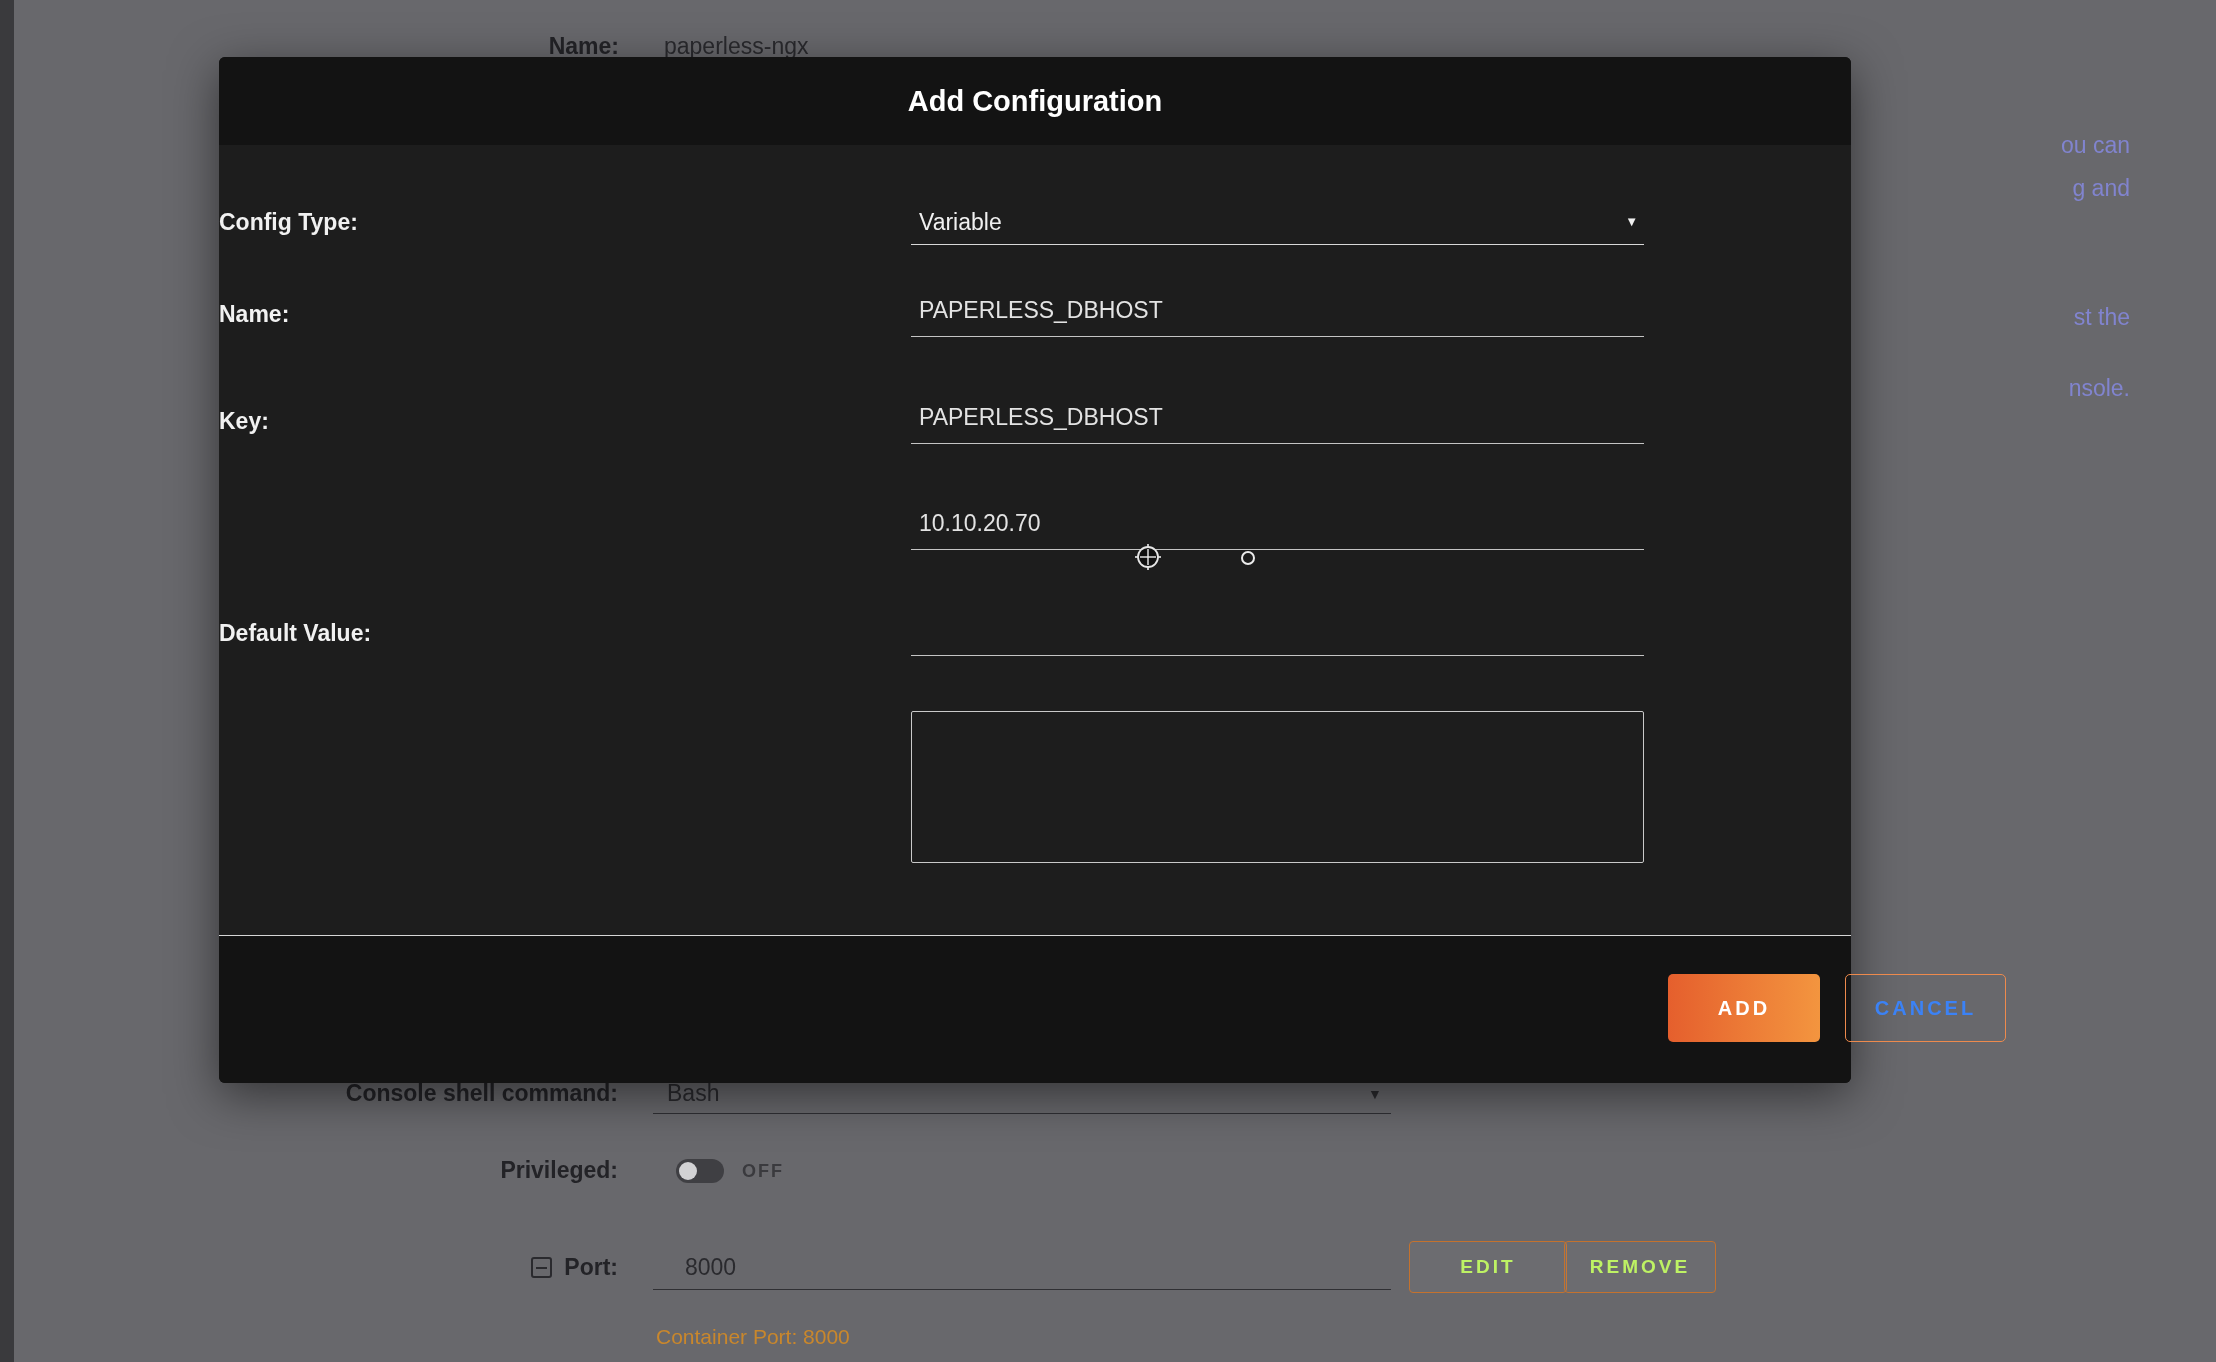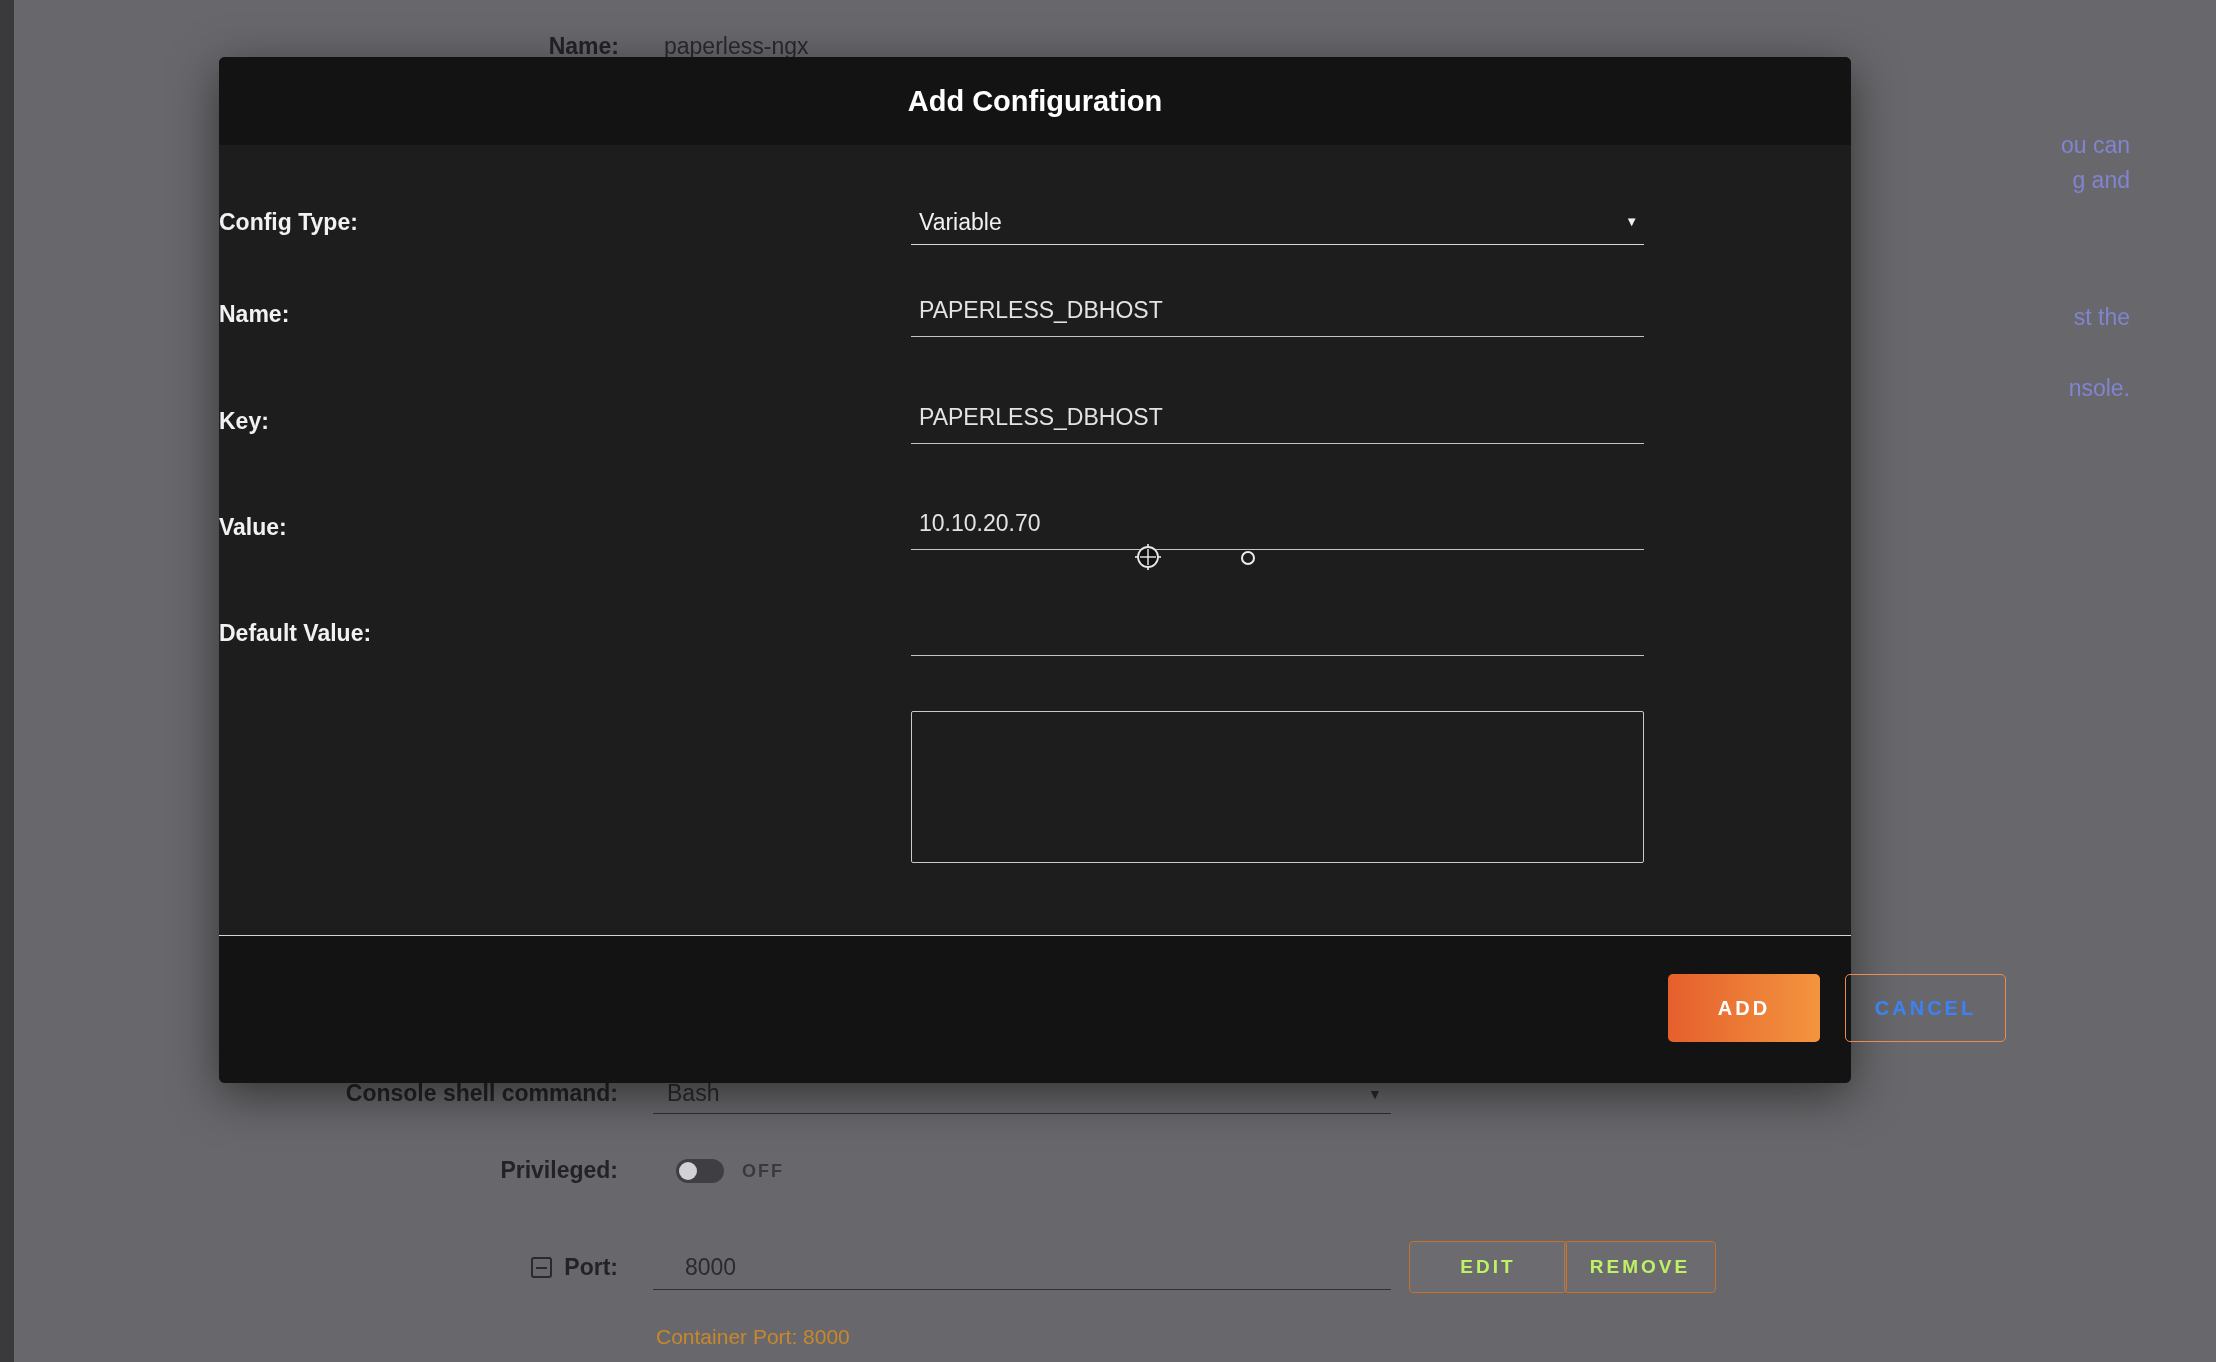--- a/index.html
+++ b/index.html
@@ -71,21 +71,21 @@
 </head>
 <body>
 
 <div>
   <div class="left-strip"></div>
 
   <div class="bg-label" style="left:400px;width:219px;top:25px;">Name:</div>
   <div class="bg-value" style="left:664px;top:25px;">paperless-ngx</div>
 
   <div class="frag" style="top:132px;">ou can</div>
-  <div class="frag" style="top:167px;">g and</div>
+  <div class="frag" style="top:175px;">g and</div>
   <div class="frag" style="top:304px;">st  the</div>
   <div class="frag" style="top:375px;">nsole.</div>
 
   <div class="bg-label" style="left:300px;width:318px;top:1072px;">Console shell command:</div>
   <div class="bg-value" style="left:667px;top:1072px;">Bash</div>
   <div class="bg-underline" style="top:1113px;"></div>
   <div class="bg-caret" style="left:1368px;top:1086px;">▼</div>
 
   <div class="bg-label" style="left:300px;width:318px;top:1149px;">Privileged:</div>
   <div class="toggle">
@@ -116,21 +116,20 @@
   <div class="m-label" style="top:234px;">Name:</div>
   <div class="m-field" style="top:234px;">
     <input type="text" value="PAPERLESS_DBHOST" style="">
   </div>
 
   <div class="m-label" style="top:341px;">Key:</div>
   <div class="m-field" style="top:341px;">
     <input type="text" value="PAPERLESS_DBHOST" style="">
   </div>
 
-  <div class="m-label" style="top:447px;">Value:</div>
   <div class="m-field" style="top:447px;">
     <input type="text" value="10.10.20.70" style="">
   </div>
 
   <div class="m-label" style="top:553px;">Default Value:</div>
   <div class="m-field" style="top:553px;">
     <input type="text" value="" style="">
   </div>
 
   <textarea class="m-textarea" style=""></textarea>

